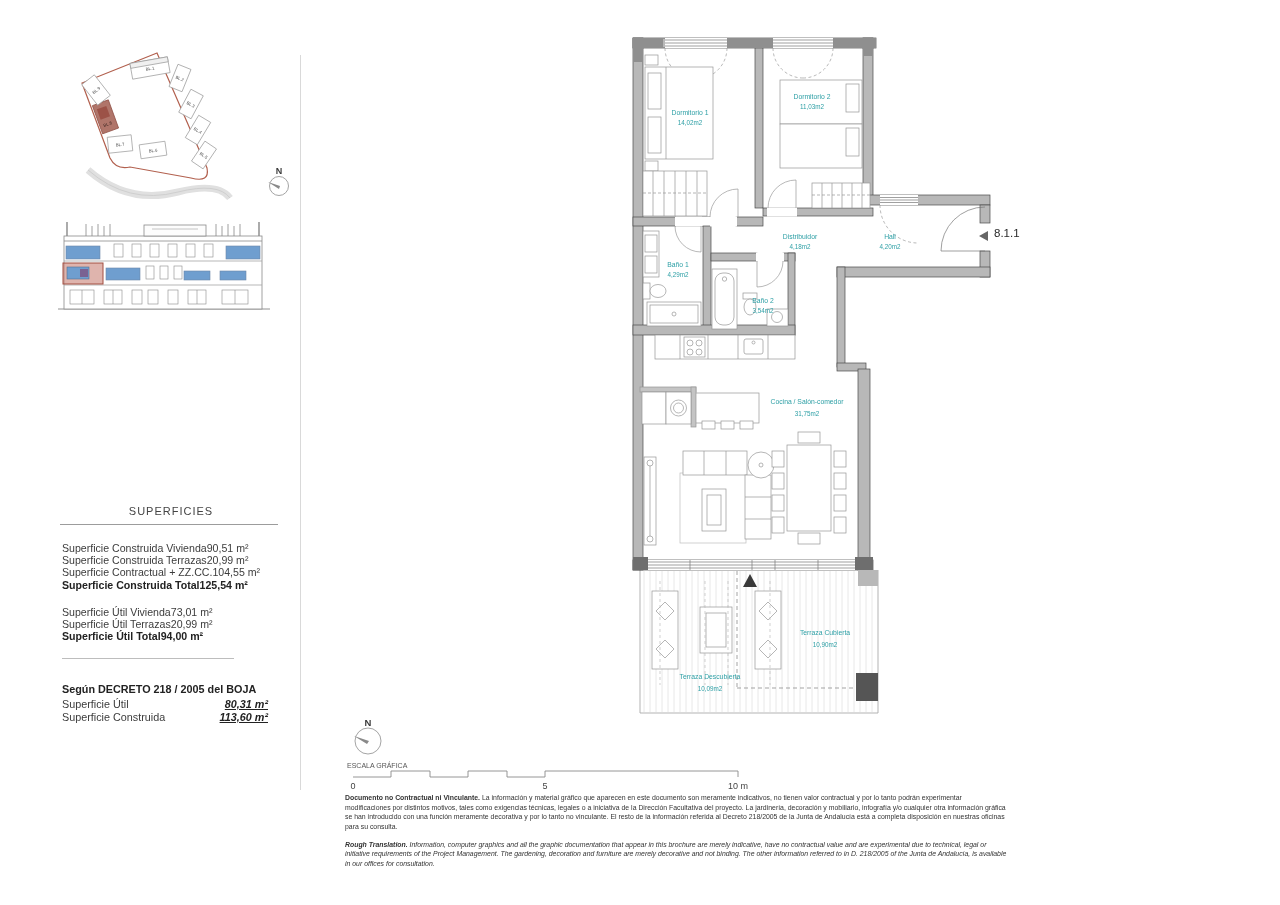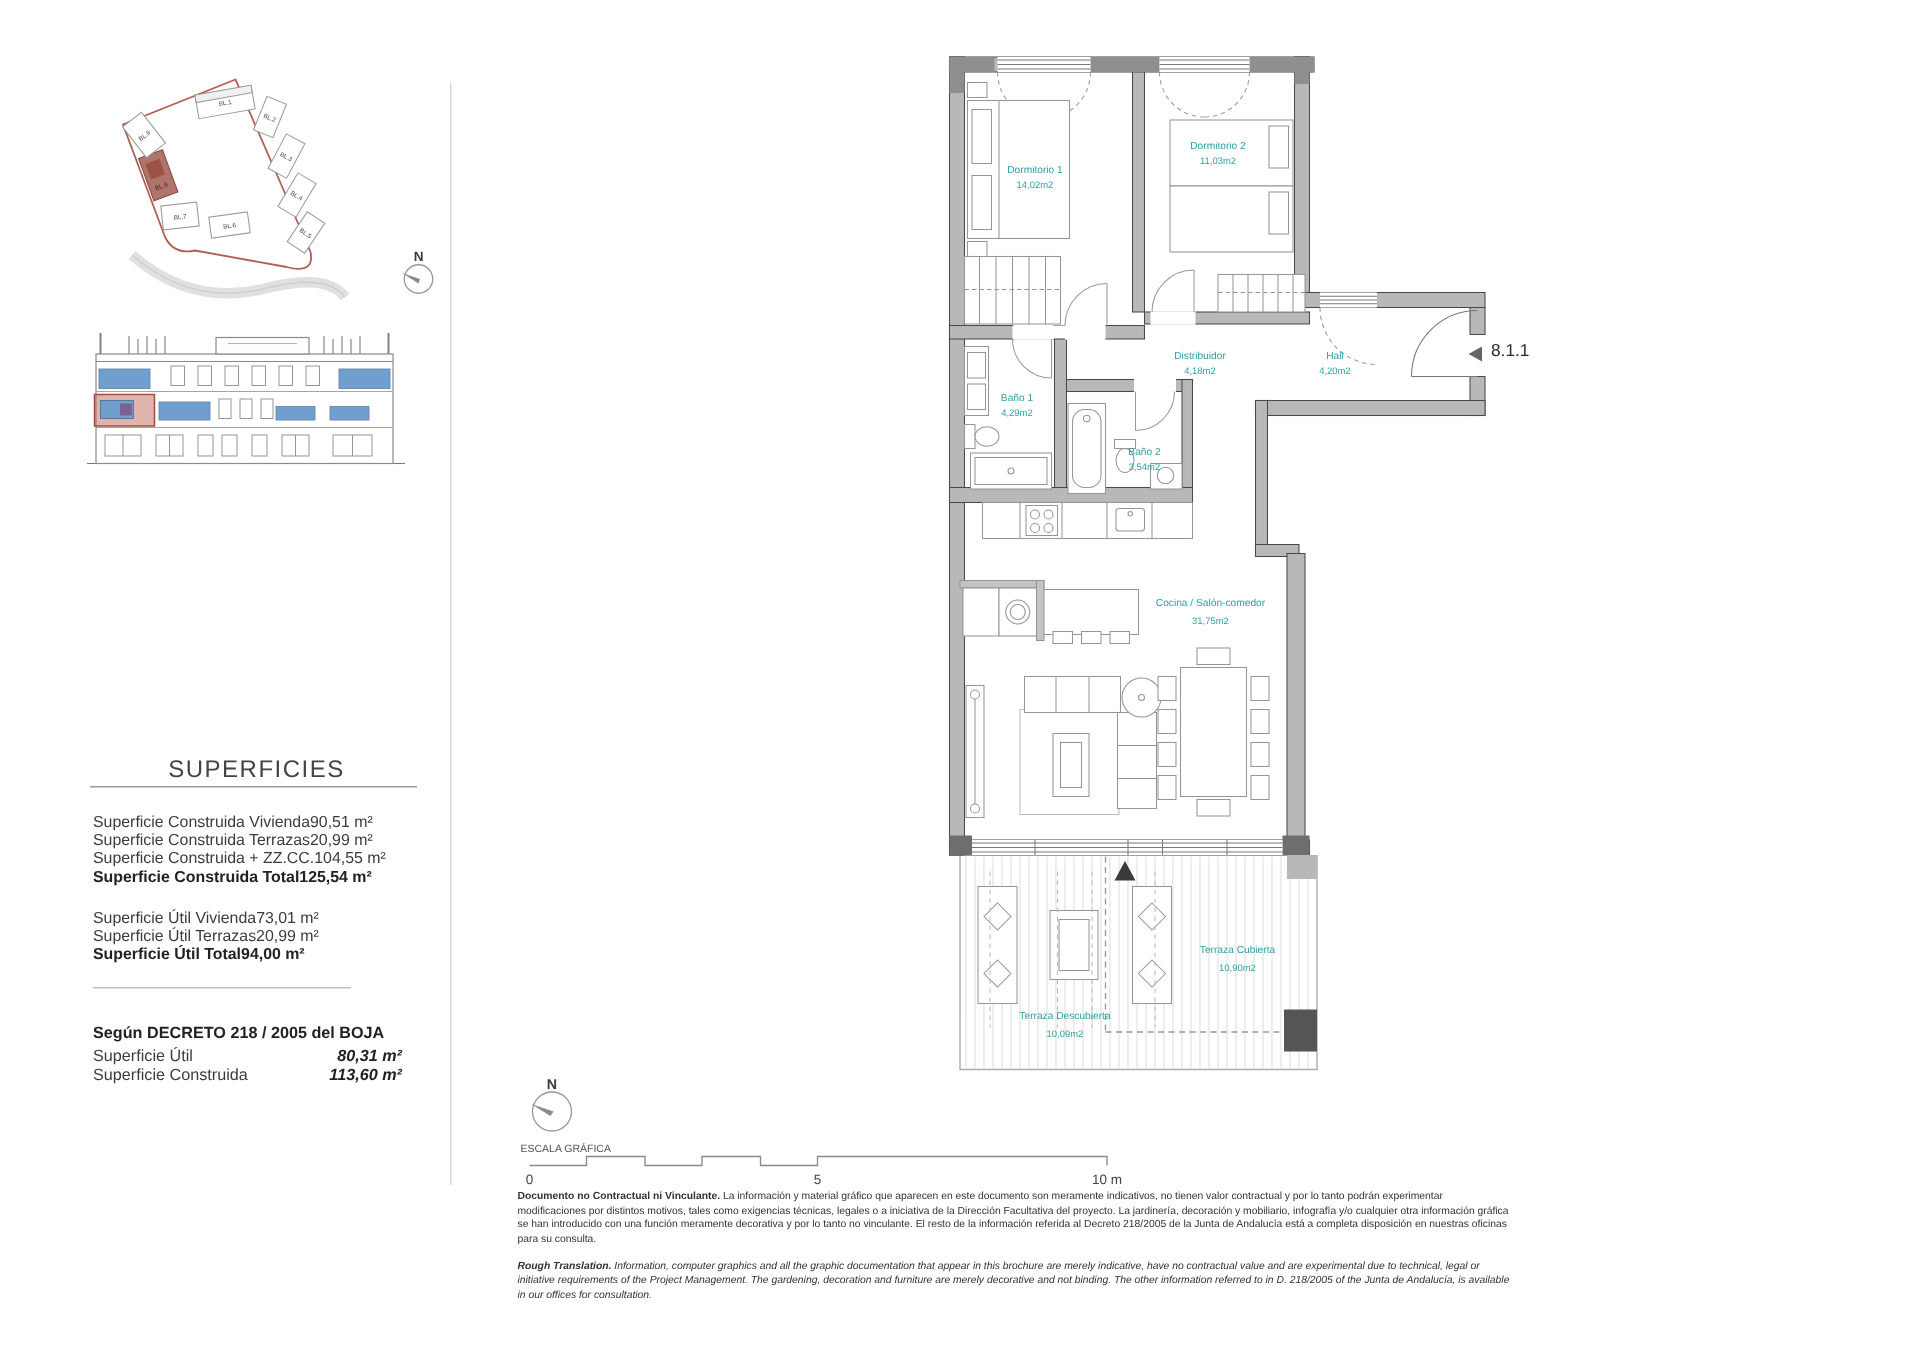--- a/index.html
+++ b/index.html
@@ -5,34 +5,34 @@
   html,body{margin:0;padding:0;background:#fff;}
   #page{position:relative;width:1280px;height:905px;background:#fff;overflow:hidden;
         font-family:"Liberation Sans",sans-serif;color:#333;}
   .abs{position:absolute;}
   
   #divider{left:300px;top:55px;width:1px;height:735px;background:#d9d9d9;}
   #title-block{left:40px;top:388px;width:262px;text-align:center;}
   #unit-title{font-size:26px;font-weight:bold;color:#1c1c1c;letter-spacing:.5px;}
   #block-subtitle{font-size:20px;color:#3a3a3a;margin-top:9px;}
   #bedrooms-subtitle{font-size:20px;color:#3a3a3a;margin-top:8px;}
-  #superficies-header{left:40px;top:505px;width:262px;text-align:center;font-size:16px;
+  #superficies-header{left:40px;top:505px;width:262px;text-align:center;font-size:11px;
         color:#444;letter-spacing:1px;}
   .rule{height:1px;background:#9c9c9c;}
   #rule-superficies{left:60px;top:524px;width:218px;}
   #areas-table{left:62px;top:542px;width:206px;font-size:10.6px;color:#3c3c3c;}
   .arow{display:flex;justify-content:flex-start;line-height:12.2px;}
   .arow.gap{margin-top:15px;}
   .arow.bold{font-weight:bold;color:#222;}
   .aval{text-align:right;}
   #rule-decreto{left:62px;top:658px;width:172px;background:#bdbdbd;}
   #decreto-block{left:62px;top:683px;width:206px;font-size:10.8px;color:#3c3c3c;}
   #decreto-header{font-weight:bold;color:#222;line-height:13px;margin-bottom:2px;}
   .drow{display:flex;justify-content:space-between;line-height:12.5px;}
-  .drow .aval{font-weight:bold;font-style:italic;color:#222;}
+  .drow .aval{font-weight:bold;font-style:italic;color:#222;text-decoration:underline;}
   
   #disclaimer{left:345px;top:793px;width:662px;font-size:6.9px;line-height:1.4;color:#333;}
   #disclaimer p{margin:0 0 8px 0;}
   #disclaimer .en{font-style:italic;}
   .lead{font-weight:bold;}
   svg text{font-family:"Liberation Sans",sans-serif;}
   .room-name,.room-area{fill:#2fa0a6;}
 </style>
 </head>
 <body>
@@ -170,21 +170,21 @@
   <div id="areas-table" class="abs">
     <div class="arow">
       <span>Superficie Construida Vivienda</span>
       <span class="aval">90,51 m²</span>
     </div>
     <div class="arow">
       <span>Superficie Construida Terrazas</span>
       <span class="aval">20,99 m²</span>
     </div>
     <div class="arow">
-      <span>Superficie Construida + ZZ.CC.</span>
+      <span>Superficie Contractual + ZZ.CC.</span>
       <span class="aval">104,55 m²</span>
     </div>
     <div class="arow bold">
       <span>Superficie Construida Total</span>
       <span class="aval">125,54 m²</span>
     </div>
     <div class="arow gap">
       <span>Superficie Útil Vivienda</span>
       <span class="aval">73,01 m²</span>
     </div>

